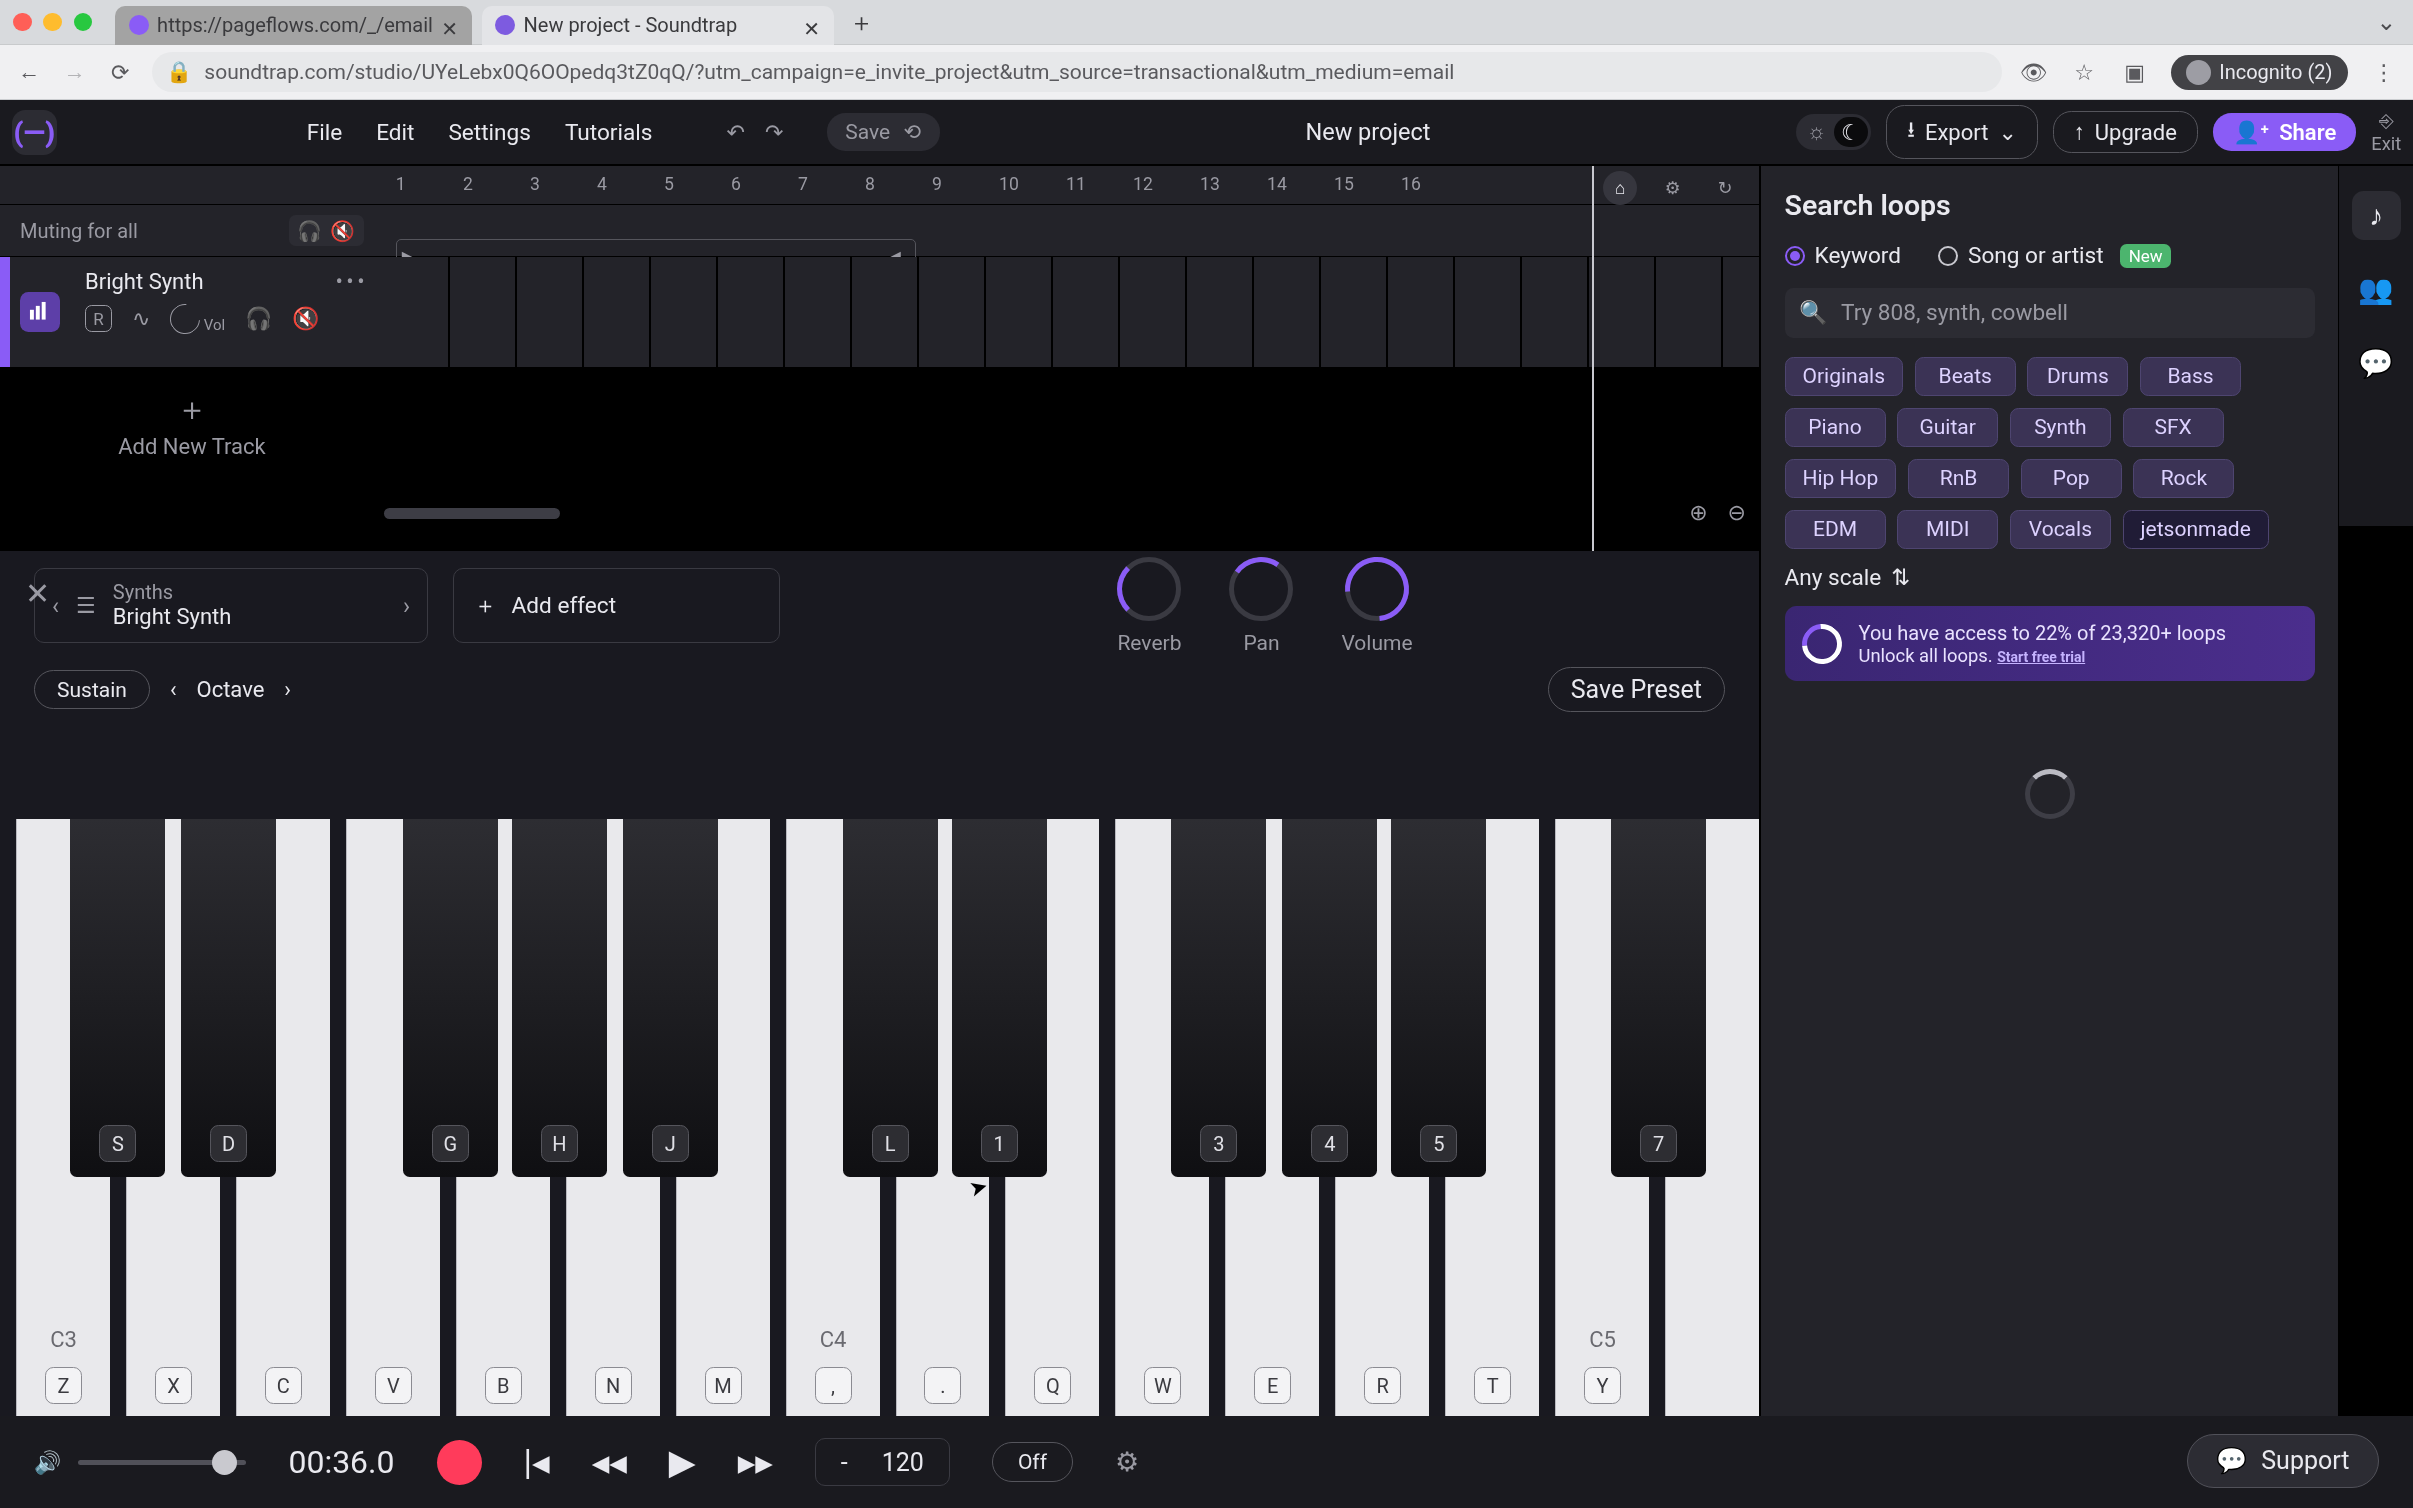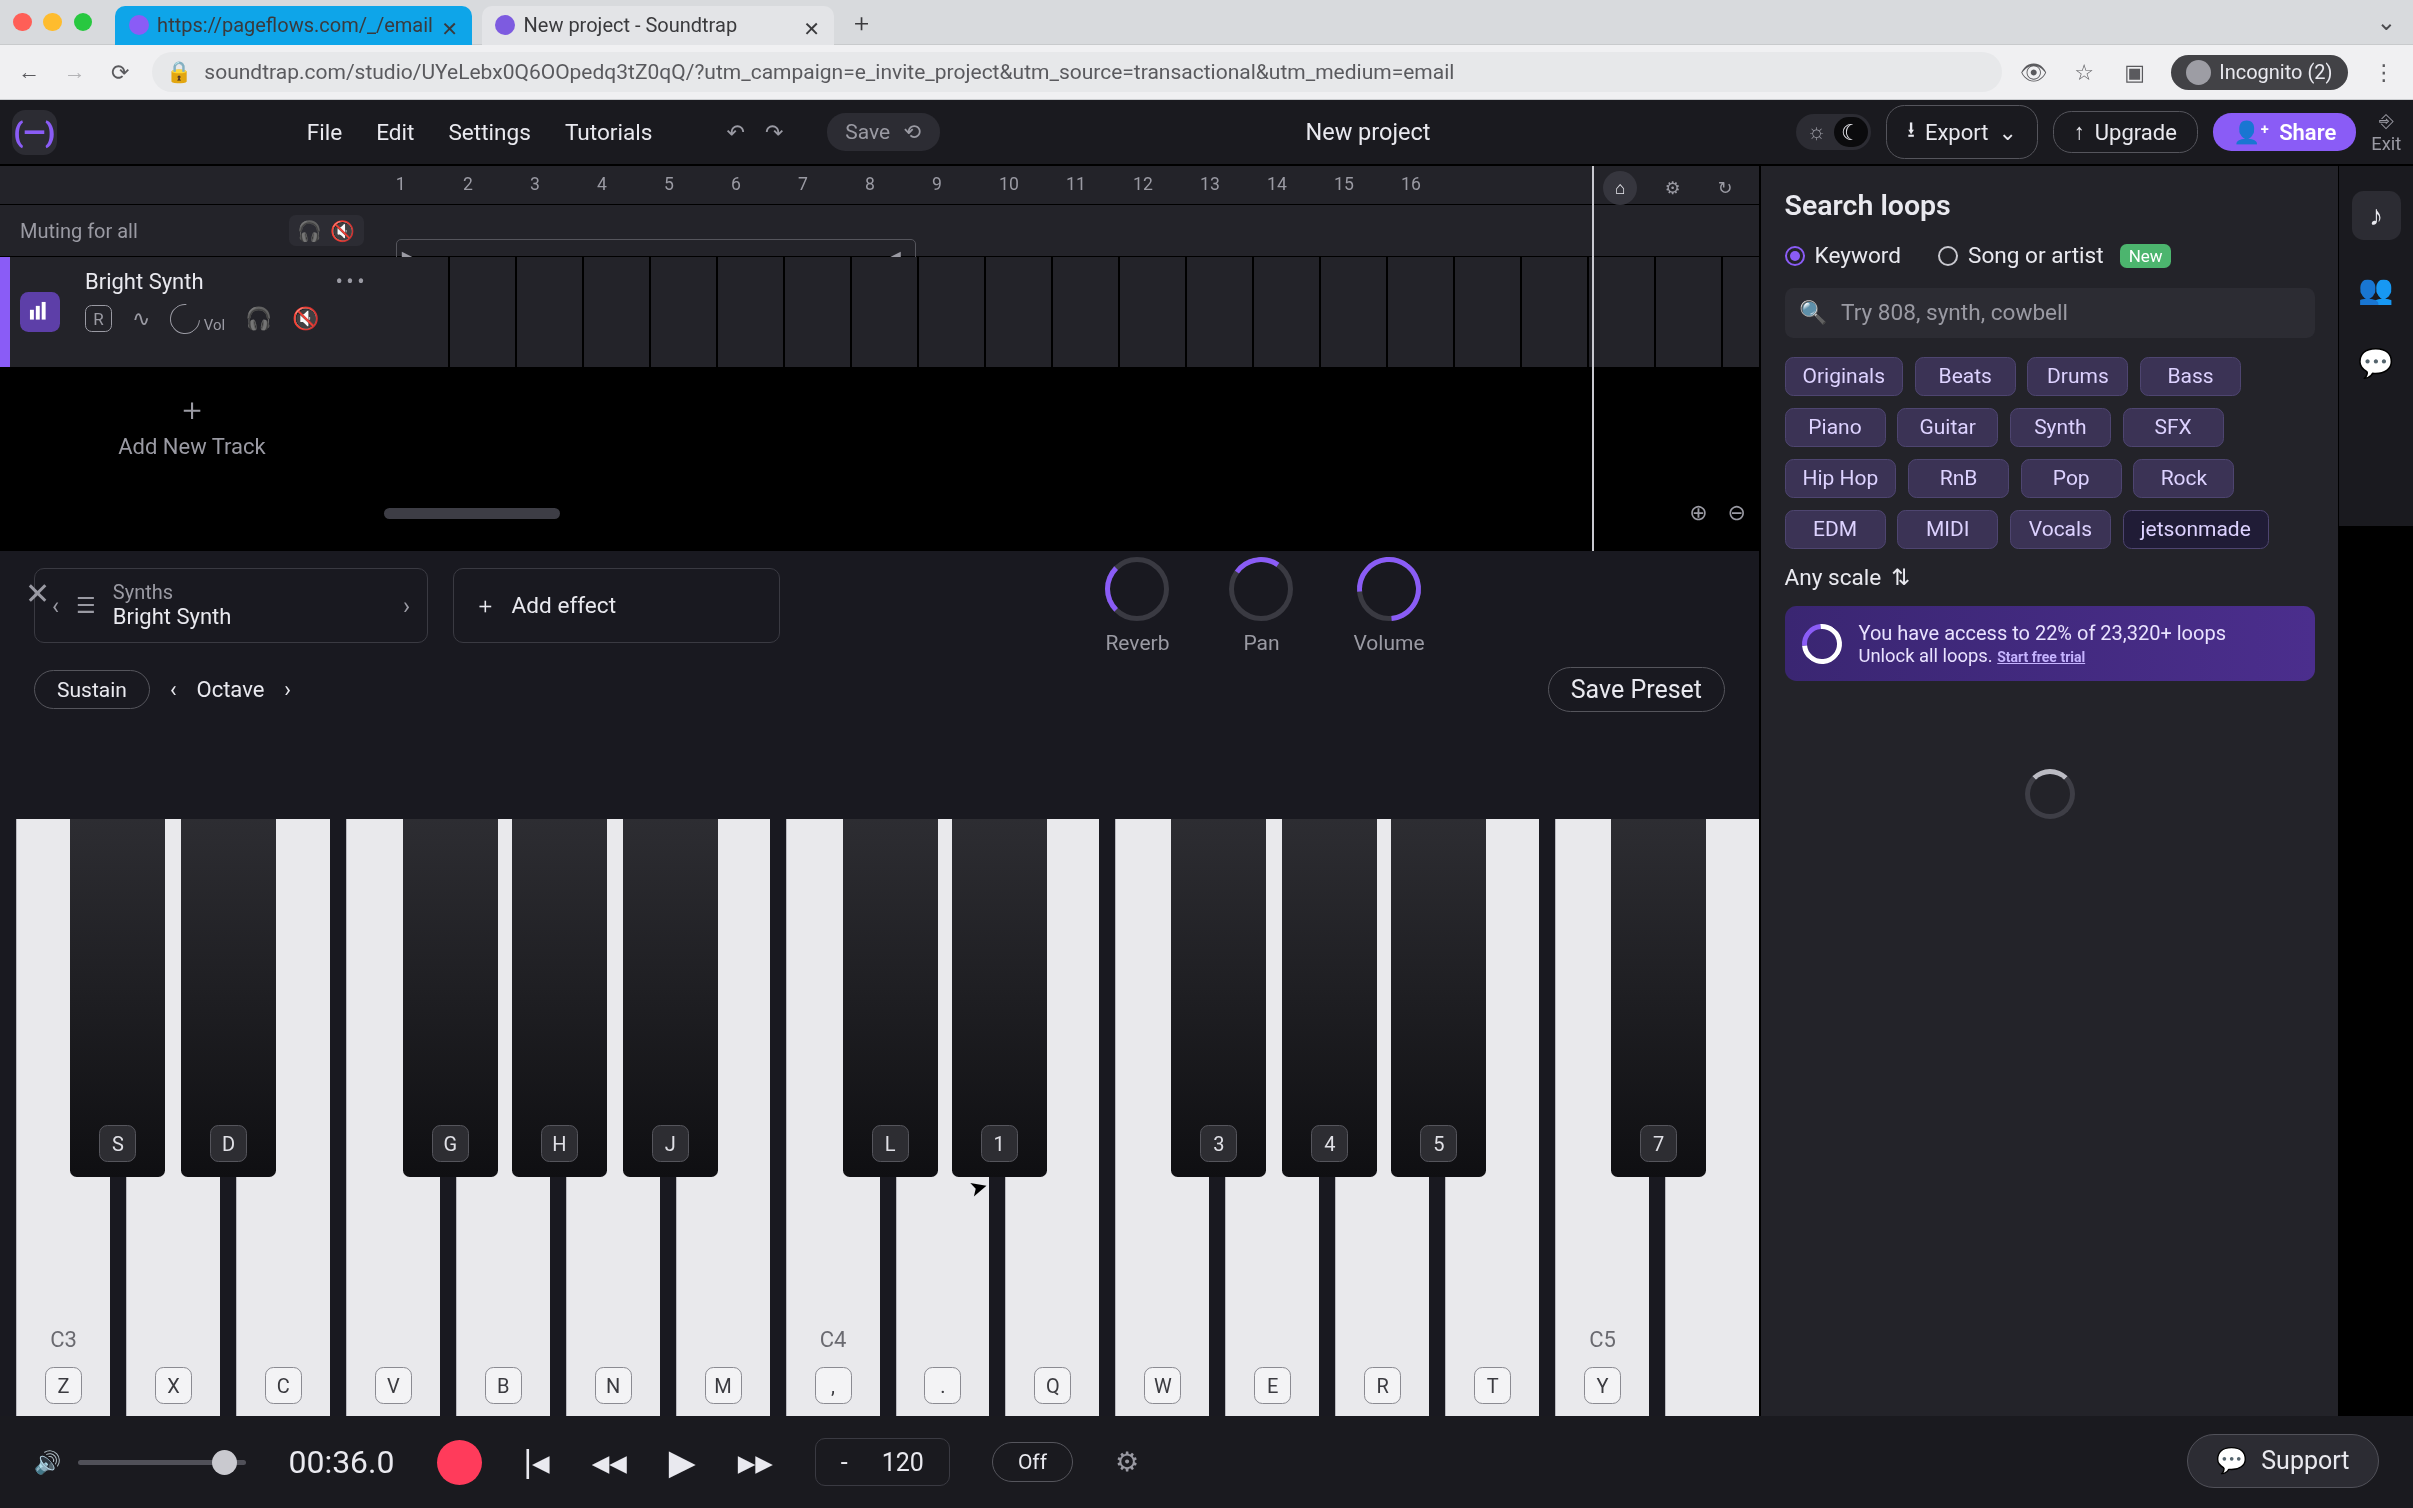--- a/index.html
+++ b/index.html
@@ -38,21 +38,21 @@
   .traffic-lights{display:flex;gap:11.7px;margin-right:13.4px;}
   .tl{width:18.4px;height:18.4px;border-radius:50%;}
   .tl.red{background:#ff5f57;} .tl.yel{background:#febc2e;} .tl.grn{background:#28c840;}
   .tab{
     display:flex;align-items:center;gap:8.4px;height:39px;padding:0 13.4px;
     background:var(--chrome-tab);color:var(--chrome-tab-fg);
     border-radius:10px 10px 0 0;max-width:369px;min-width:352px;
     font-size:20px;position:relative;top:3.4px;
   }
   .tab .fav{width:20px;height:20px;border-radius:50%;background:#8a5cf6;}
-  .tab.inactive{background:#0ea5e9;}
+  .tab.inactive{background:#a3a3a3;}
   .tab .ttl{flex:1;white-space:nowrap;overflow:hidden;text-overflow:ellipsis;}
   .tab .x{width:17px;height:17px;}
   .newtab{
     width:28.5px;height:28.5px;border-radius:50%;display:flex;align-items:center;justify-content:center;
     color:#3a3a3d;font-size:25px;margin-left:3.4px;
   }
   .tabs-right{margin-left:auto;color:#4b4b4e;font-size:23.5px;padding:0 8.4px;}
 
   .chrome-addr{
     height:55px;background:var(--chrome);display:flex;align-items:center;
@@ -217,21 +217,21 @@
     height:75px;padding:0 17px;
   }
   .chev{color:var(--txt-dim);font-size:23.5px;}
   .picker-text{display:flex;flex-direction:column;line-height:1.2;}
   .picker-text .cat{color:var(--txt-dim);font-size:20px;}
   .picker-text .name{font-size:22px;}
   .add-effect{
     flex:0 0 327px;display:flex;align-items:center;gap:15px;height:75px;padding:0 20px;
     border:1.7px solid #3a3a42;border-radius:10px;color:var(--txt);font-size:22.6px;
   }
-  .knobs{flex:1;display:flex;gap:60px;justify-content:center;align-items:center;}
+  .knobs{flex:1;display:flex;gap:48px;justify-content:center;align-items:center;}
   .knob{display:flex;flex-direction:column;align-items:center;gap:10px;font-size:21px;color:var(--txt-dim);}
   .dial{width:64px;height:64px;border-radius:50%;border:5px solid #3a3a42;position:relative;}
   .dial::after{content:"";position:absolute;inset:-5px;border-radius:50%;border:5px solid transparent;}
   .dial.reverb::after{border-top-color:var(--accent);transform:rotate(-90deg);}
   .dial.pan::after{border-top-color:var(--accent);transform:rotate(-10deg);border-top-width:5px;}
   .dial.volume::after{border-top-color:var(--accent);border-left-color:var(--accent);border-right-color:var(--accent);transform:rotate(40deg);}
 
   .kb-toolbar{
     display:flex;align-items:center;gap:20px;padding:0 34px;height:59px;
   }

